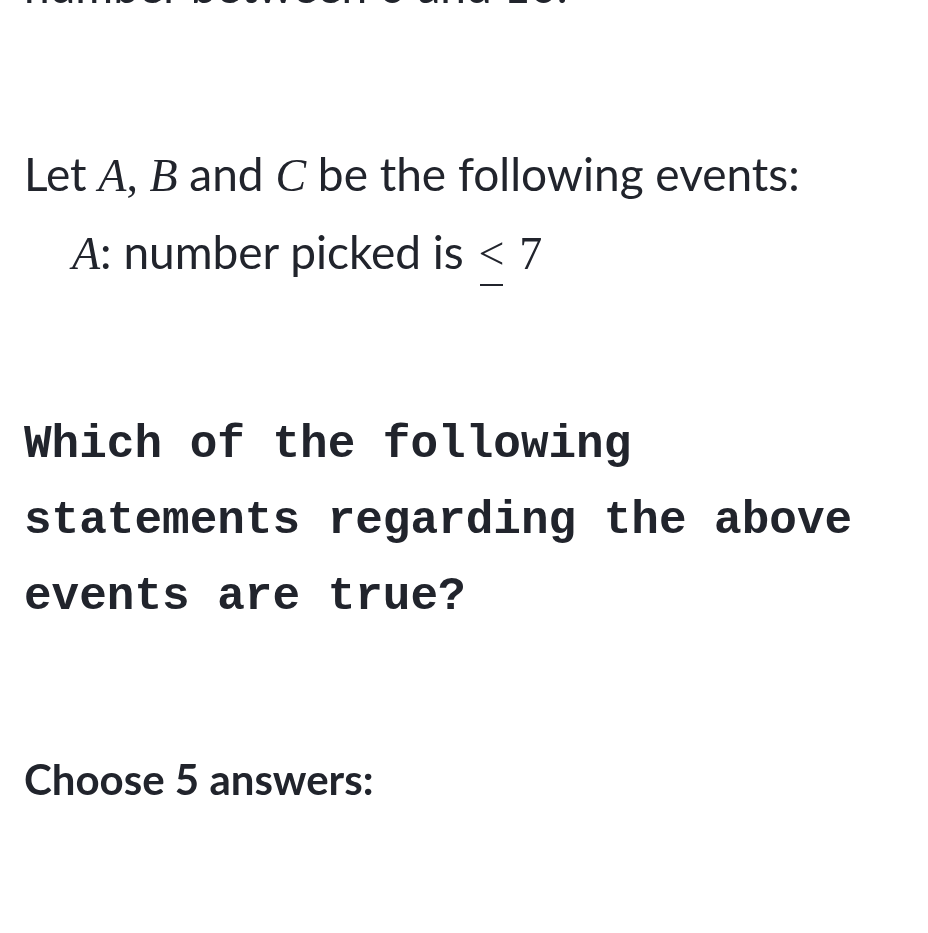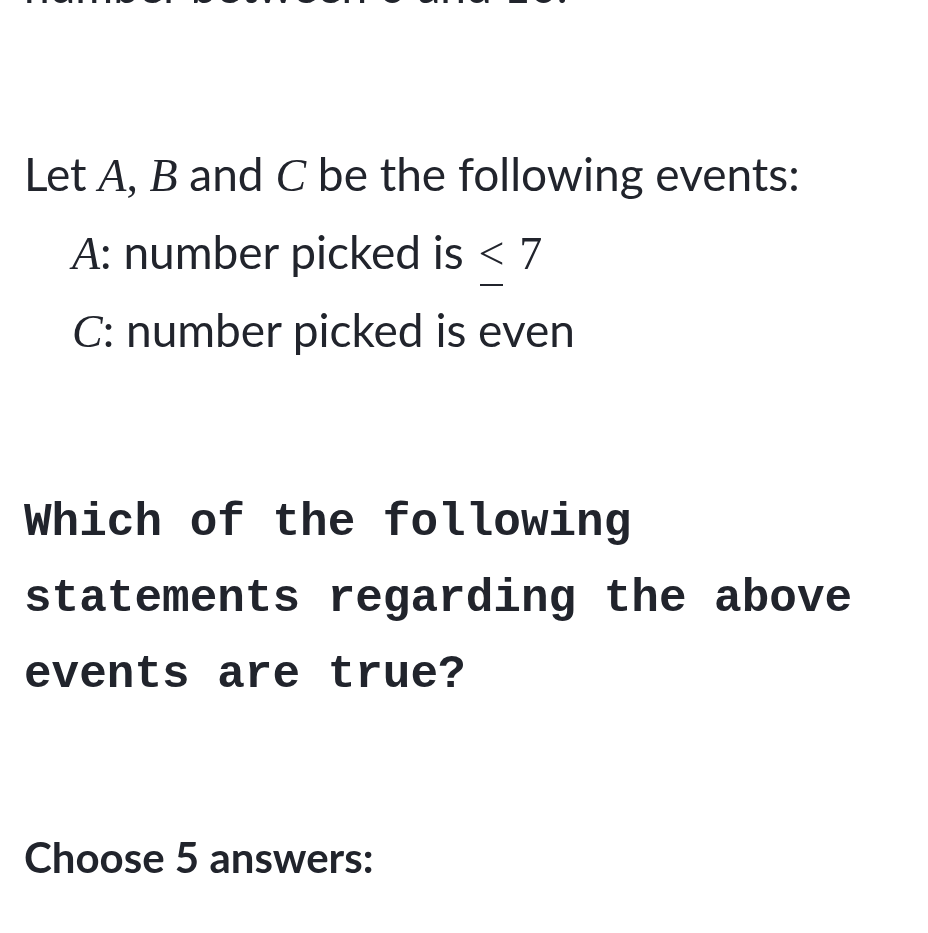--- a/index.html
+++ b/index.html
@@ -88,20 +88,17 @@
 <div class="truncated-top">number between 0 and 10.</div>
 
 <div class="para1">
   <span>Let </span><span class="mathvar">A</span><span class="mathnum">, </span><span class="mathvar">B</span><span> and </span><span class="mathvar">C</span><span> be the following events:</span>
 </div>
 
 <div class="events-list">
   <span class="event-line">
     <span class="mathvar">A</span><span>: number picked is </span><span class="mathrel underline-rel">&lt;</span> <span class="mathnum">7</span>
   </span>
-  <span class="event-line">
-    <span class="mathvar">C</span><span>: number picked is even</span>
-  </span>
 </div>
 
 <div class="question">Which of the following statements regarding the above events are true?</div>
 
 <div class="choose">Choose 5 answers:</div>
 
 </body></html>

